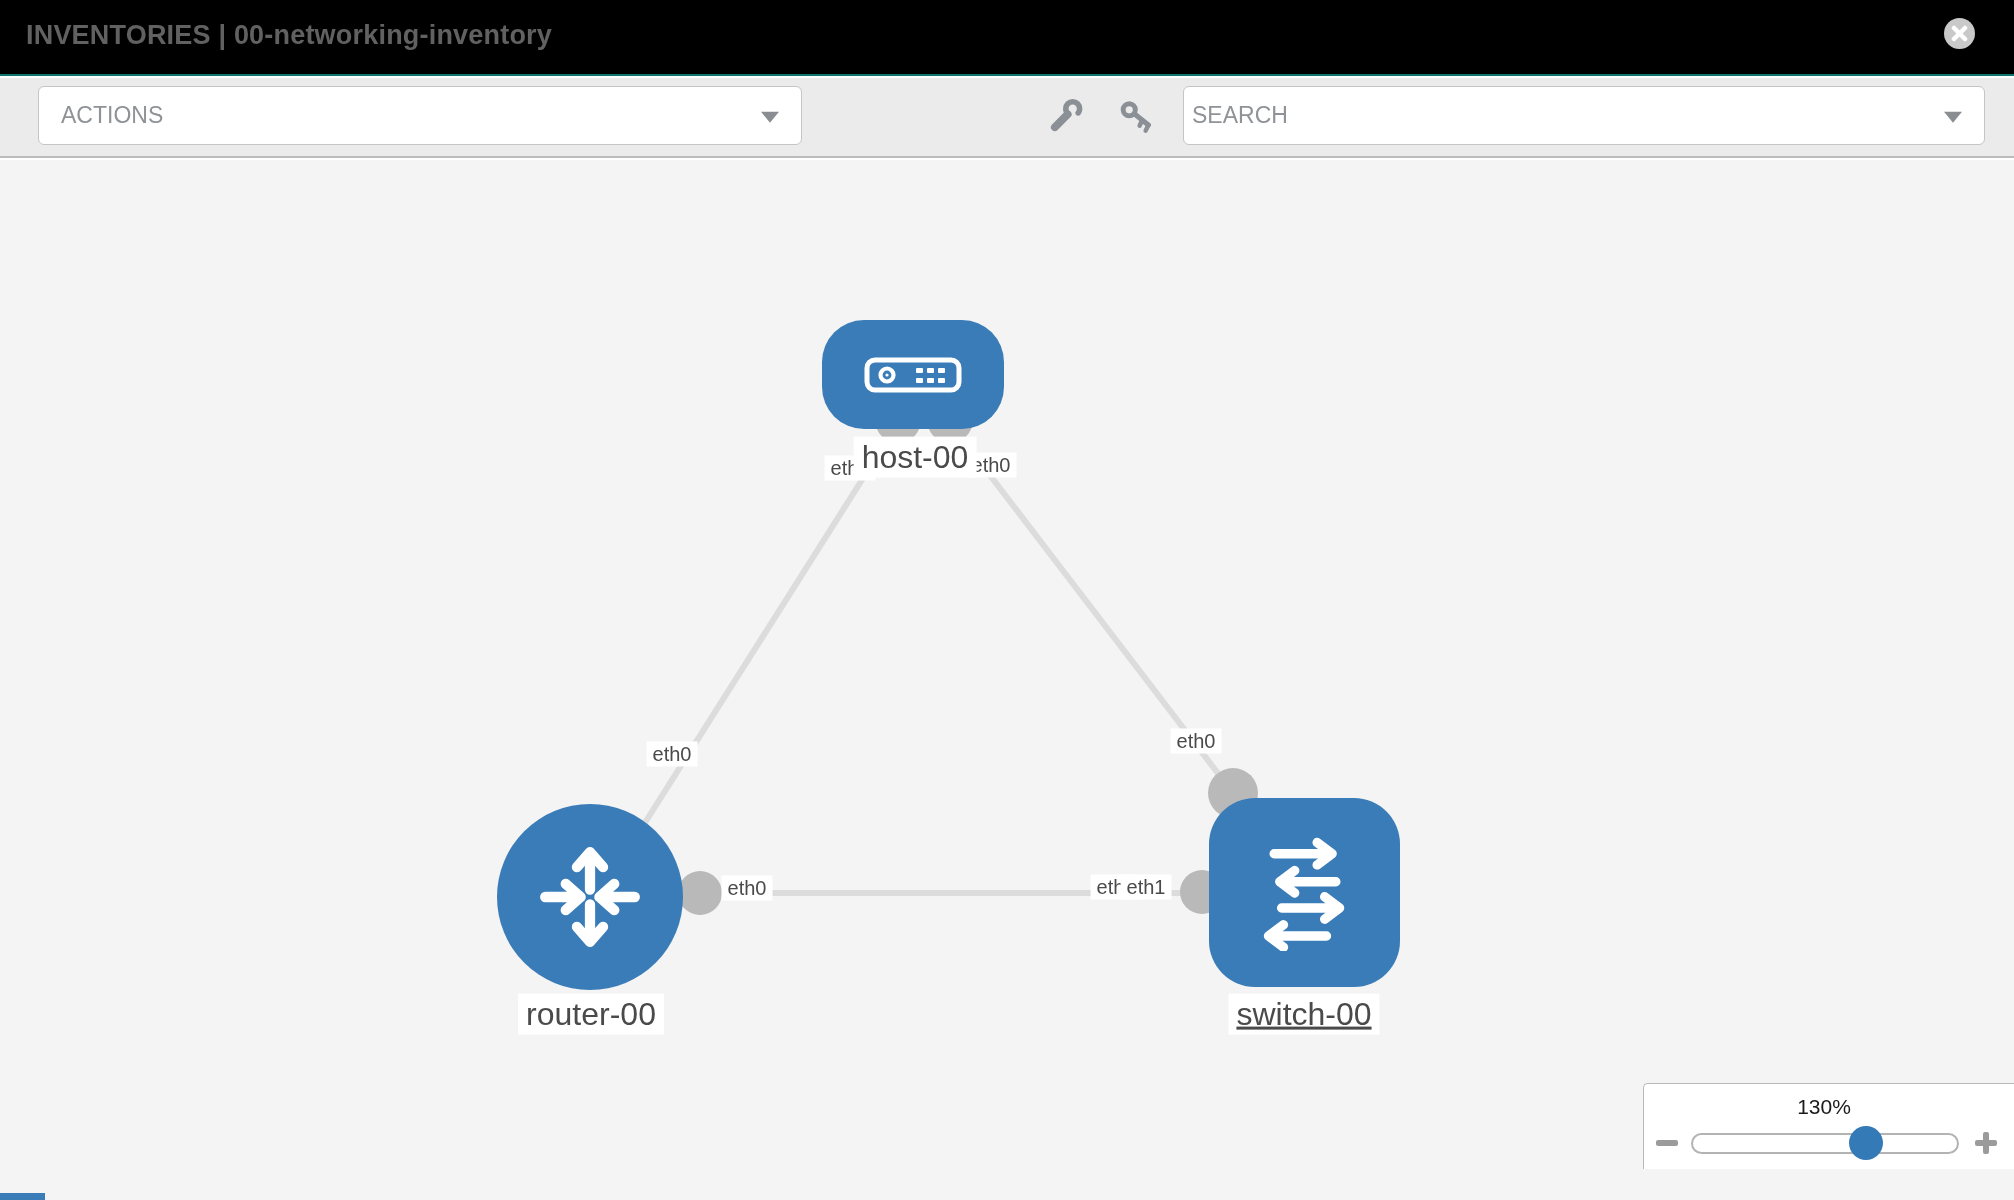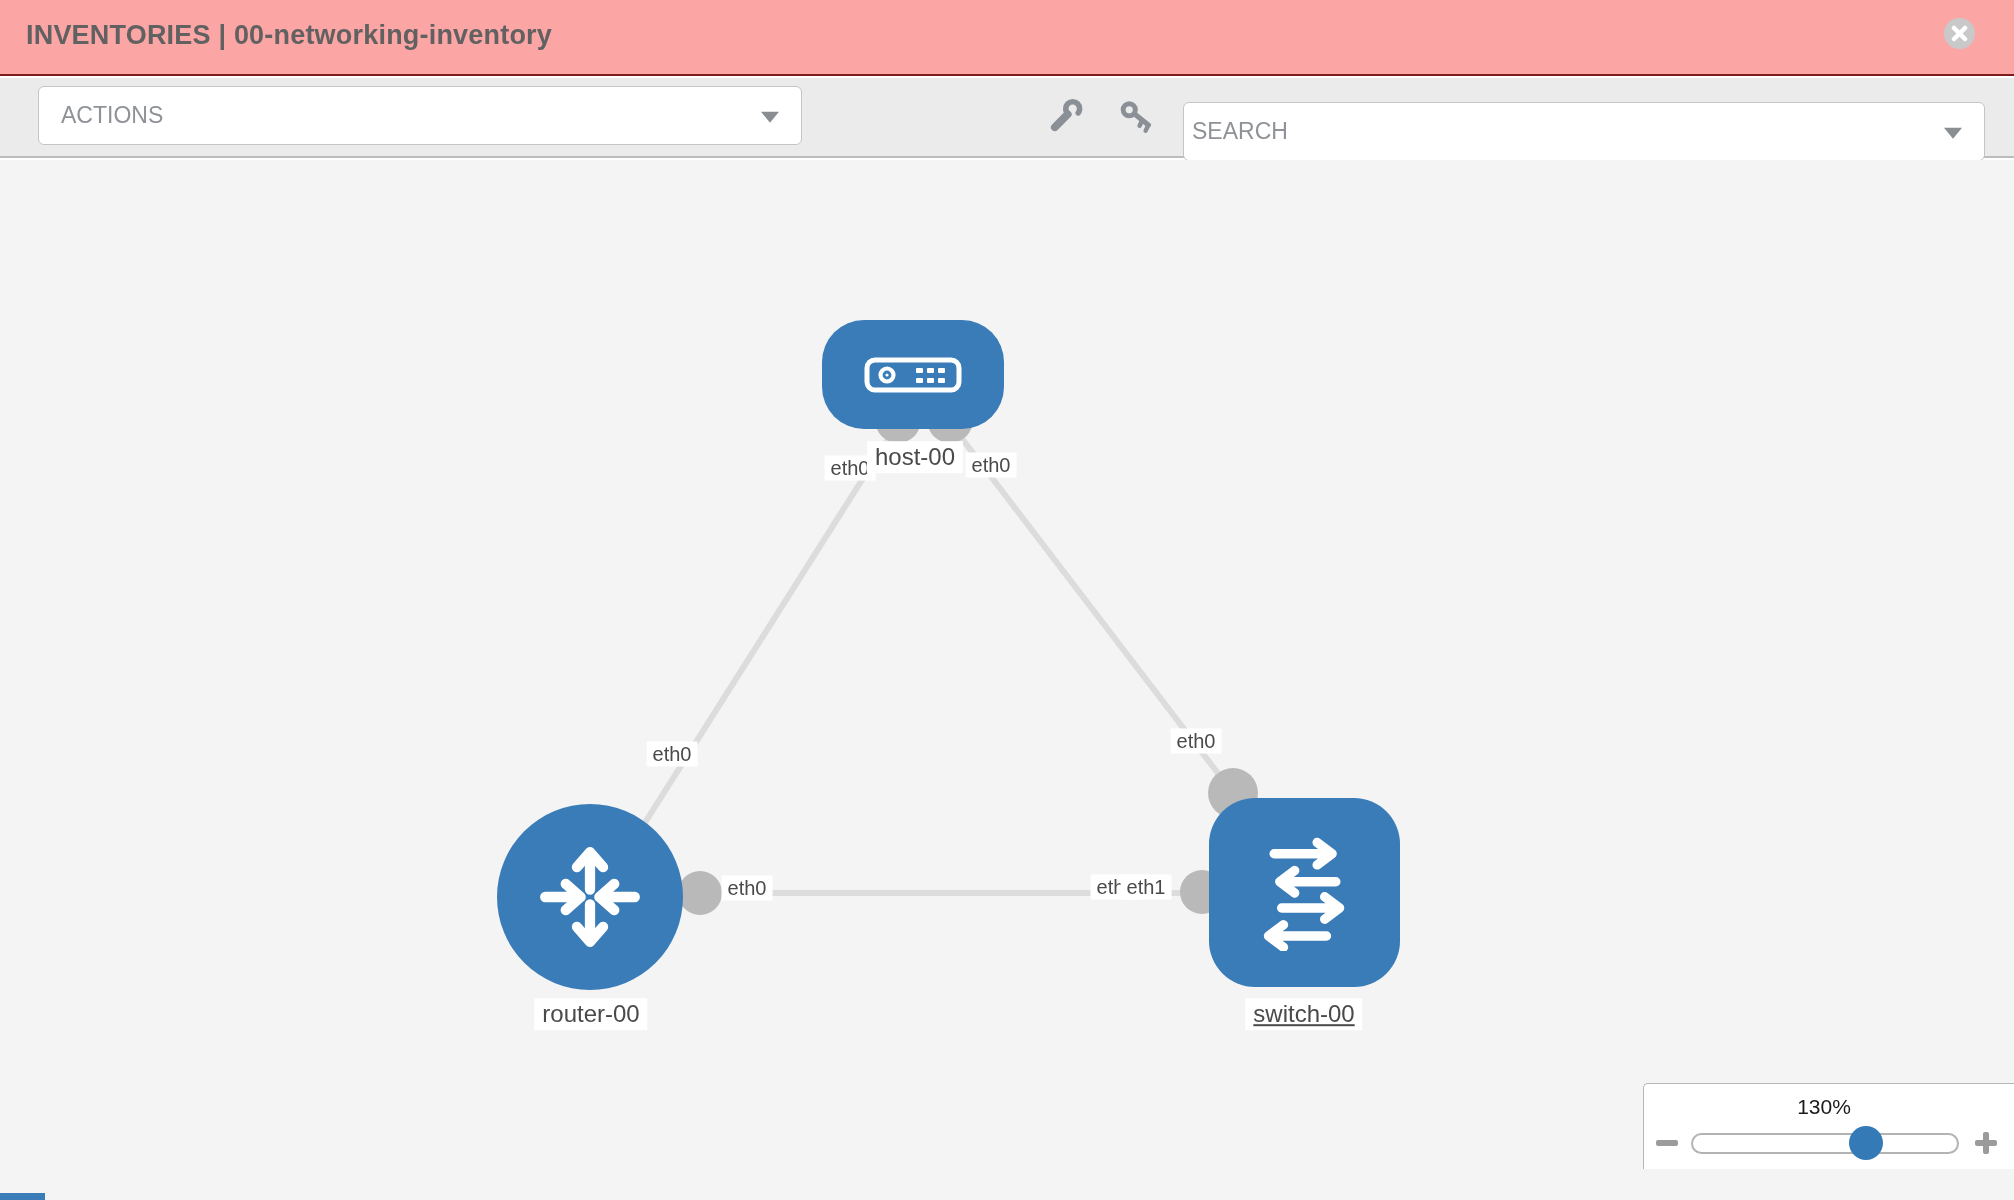--- a/index.html
+++ b/index.html
@@ -7,21 +7,21 @@
   body {
     font-family: "Liberation Sans", "DejaVu Sans", sans-serif;
     background: #ffffff;
     position: relative;
     overflow: hidden;
   }
 
   
   .header {
     position: absolute; left: 0; top: 0; width: 2014px; height: 76px;
-    background: #fca5a5; border-bottom: 2px solid #7f1d1d;
+    background: #000000; border-bottom: 2px solid #0f766e;
   }
   .page-title {
     position: absolute; left: 26px; top: 20px;
     font-size: 27px; font-weight: bold; color: #616161; letter-spacing: 0.2px;
   }
   .close-btn {
     position: absolute; left: 1944px; top: 18px; width: 31px; height: 31px;
     border-radius: 50%; background: #c9c9c9;
     display: flex; align-items: center; justify-content: center; cursor: pointer;
   }
@@ -64,21 +64,21 @@
     display: flex; align-items: center; justify-content: center; cursor: pointer;
   }
   .node-host   { left: 822px;  top: 160px; width: 182px; height: 109px; border-radius: 42px; }
   .node-router { left: 497px;  top: 644px; width: 186px; height: 186px; border-radius: 50%; }
   .node-switch { left: 1209px; top: 638px; width: 191px; height: 189px; border-radius: 46px; }
 
   .chip {
     position: absolute; background: #ffffff; white-space: nowrap;
     transform: translate(-50%, -50%); color: #4a4a4a; line-height: 1.15;
   }
-  .node-label { font-size: 24px; padding: 2px 8px; z-index: 4; }
+  .node-label { font-size: 32px; padding: 2px 8px; z-index: 4; }
   .if-label   { font-size: 20px; padding: 1px 6px; z-index: 3; }
   .if-over    { z-index: 4; }
 
   
   .zoom-panel {
     position: absolute; left: 1643px; top: 1083px; width: 371px; height: 86px;
     background: #ffffff; border-top: 1px solid #b7b7b7; border-left: 1px solid #b7b7b7;
     border-top-left-radius: 5px; z-index: 6;
   }
   .zoom-value {
@@ -138,21 +138,21 @@
 
 <div class="tool-icon-btn btn-key">
   <svg width="36" height="36" viewBox="0 0 32 32">
     <circle cx="10" cy="10.5" r="5.4" fill="none" stroke="#8b9096" stroke-width="4.4"></circle>
     <line x1="14.5" y1="14" x2="27" y2="24" stroke="#8b9096" stroke-width="4.6" stroke-linecap="round"></line>
     <line x1="21.5" y1="19.8" x2="19.2" y2="24.6" stroke="#8b9096" stroke-width="4" stroke-linecap="round"></line>
     <line x1="27" y1="24" x2="24.6" y2="29" stroke="#8b9096" stroke-width="4" stroke-linecap="round"></line>
   </svg>
 </div>
 
-<div class="dropdown dd-search" style="top:102px;padding-left:8px;">
+<div class="dropdown dd-search" style="top:86px;padding-left:8px;">
   <span>SEARCH</span>
   <span class="caret"></span>
 </div>
 
 <div class="canvas">
 
   <svg class="links-svg" width="2014" height="1040" viewBox="0 0 2014 1040">
 
     <line x1="898" y1="263" x2="634" y2="680" stroke="#dcdcdc" stroke-width="6"></line>
     <line x1="950" y1="263" x2="1233" y2="633" stroke="#dcdcdc" stroke-width="6"></line>

